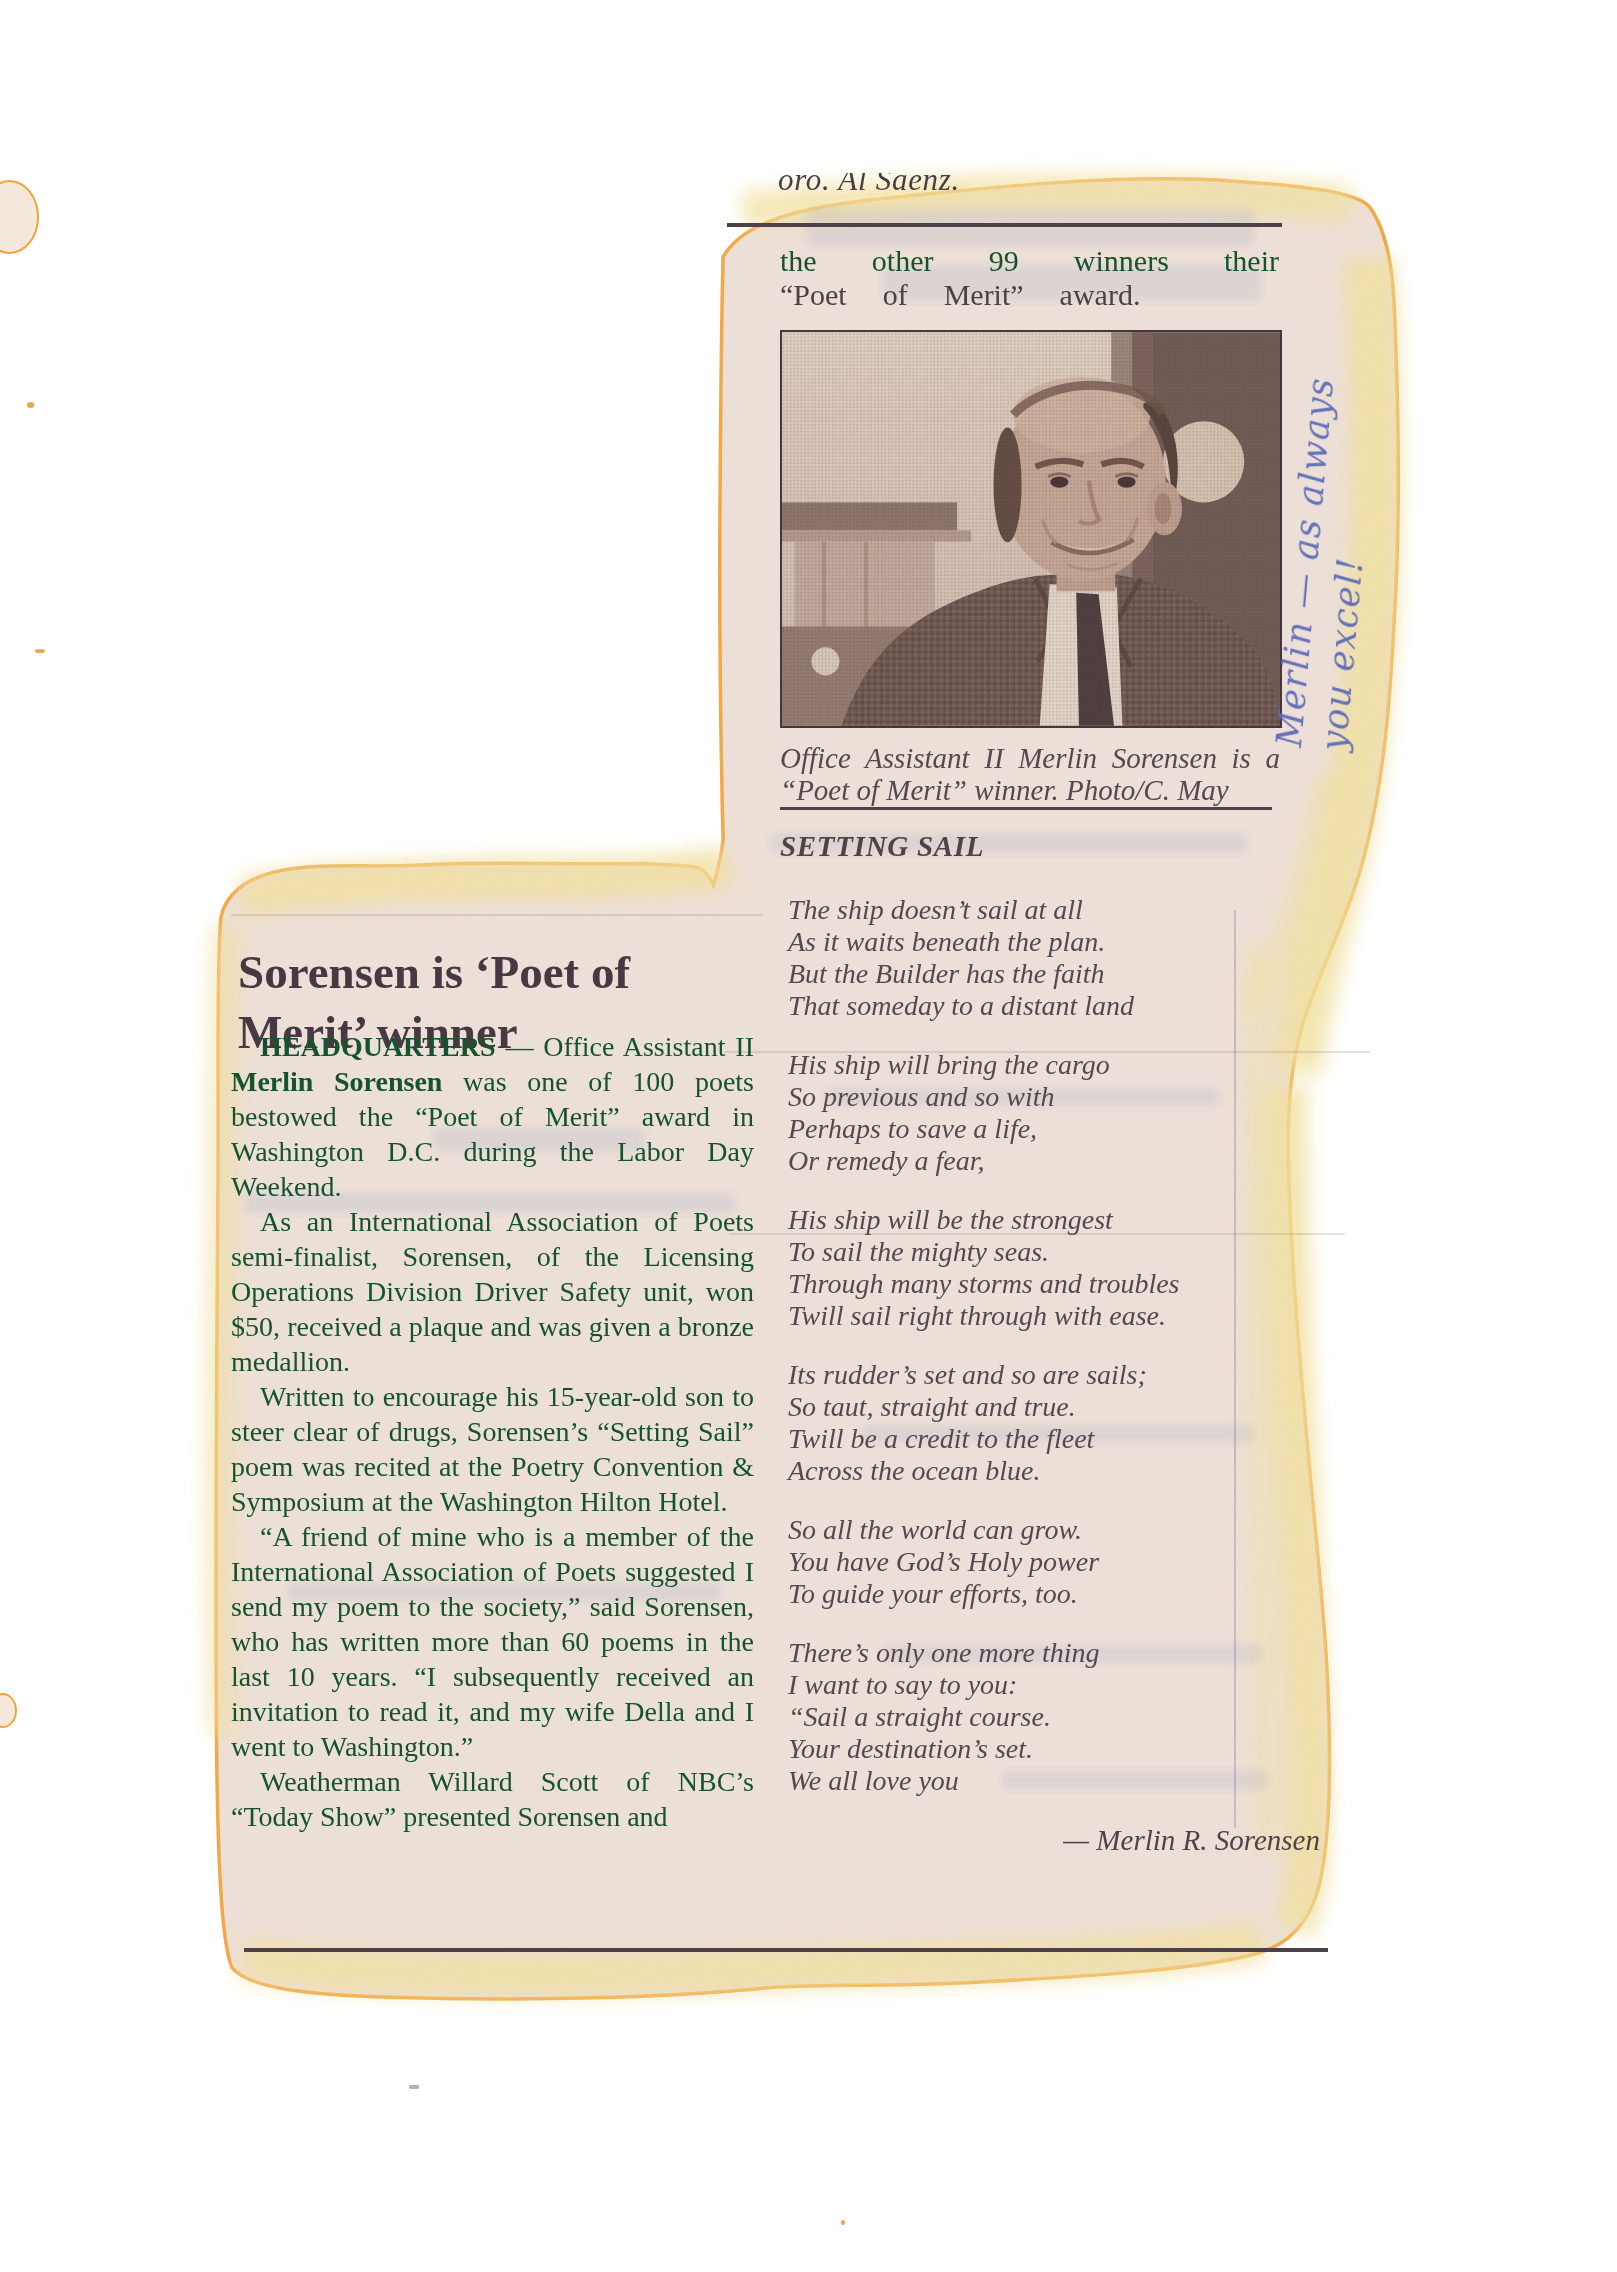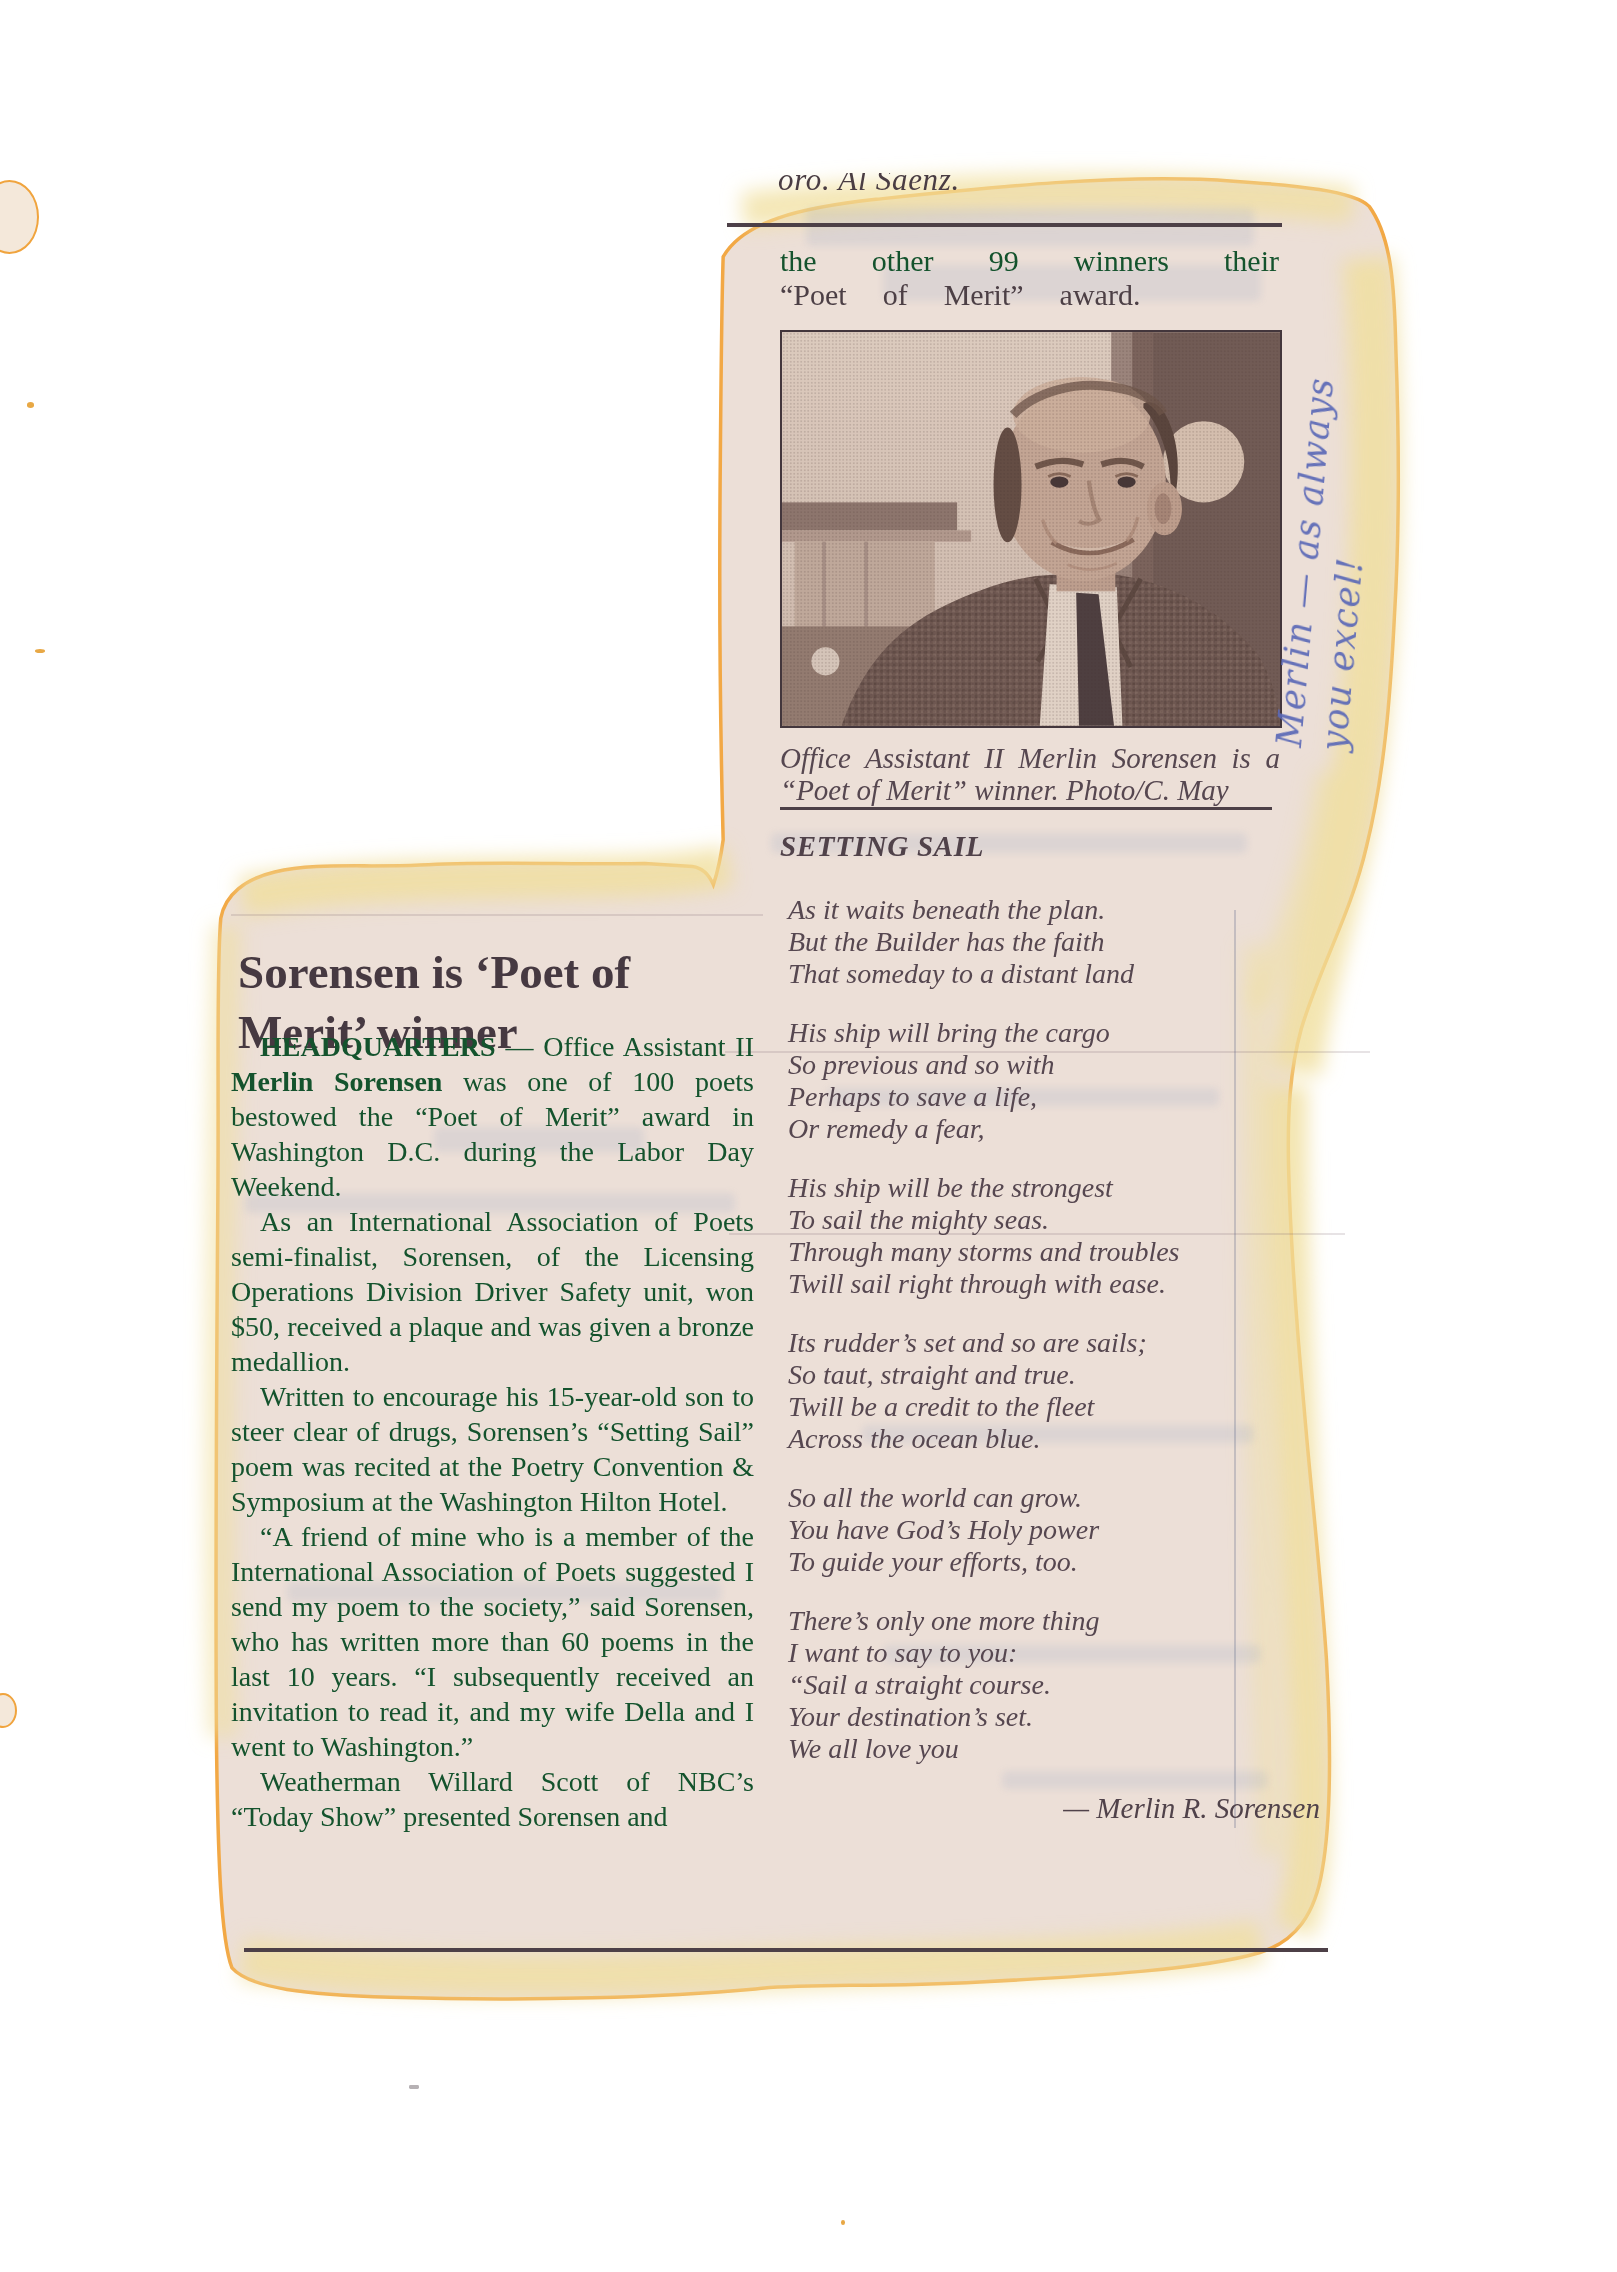--- a/index.html
+++ b/index.html
@@ -196,20 +196,21 @@
 
   <div class="abs caption" style="left:780px;top:709px;width:500px;">Office Assistant II Merlin Sorensen is a “Poet of Merit” winner. Photo/C. May</div>
 
   <div class="toprule" style="left:780px;top:773px;width:492px;height:2.8px;"></div>
 
   <div class="abs poemtitle" style="left:780px;top:796px;">SETTING SAIL</div>
 
   <div class="abs" style="left:788px;top:860px;width:490px;">
     <div class="stanza">
 
+    <div class="pline">The ship doesn’t sail at all</div>
         <div class="pline">As it waits beneath the plan.</div>
         <div class="pline">But the Builder has the faith</div>
         <div class="pline">That someday to a distant land</div>
       </div>
     <div class="stanza">
 
     <div class="pline">His ship will bring the cargo</div>
         <div class="pline">So previous and so with</div>
         <div class="pline">Perhaps to save a life,</div>
         <div class="pline">Or remedy a fear,</div>

